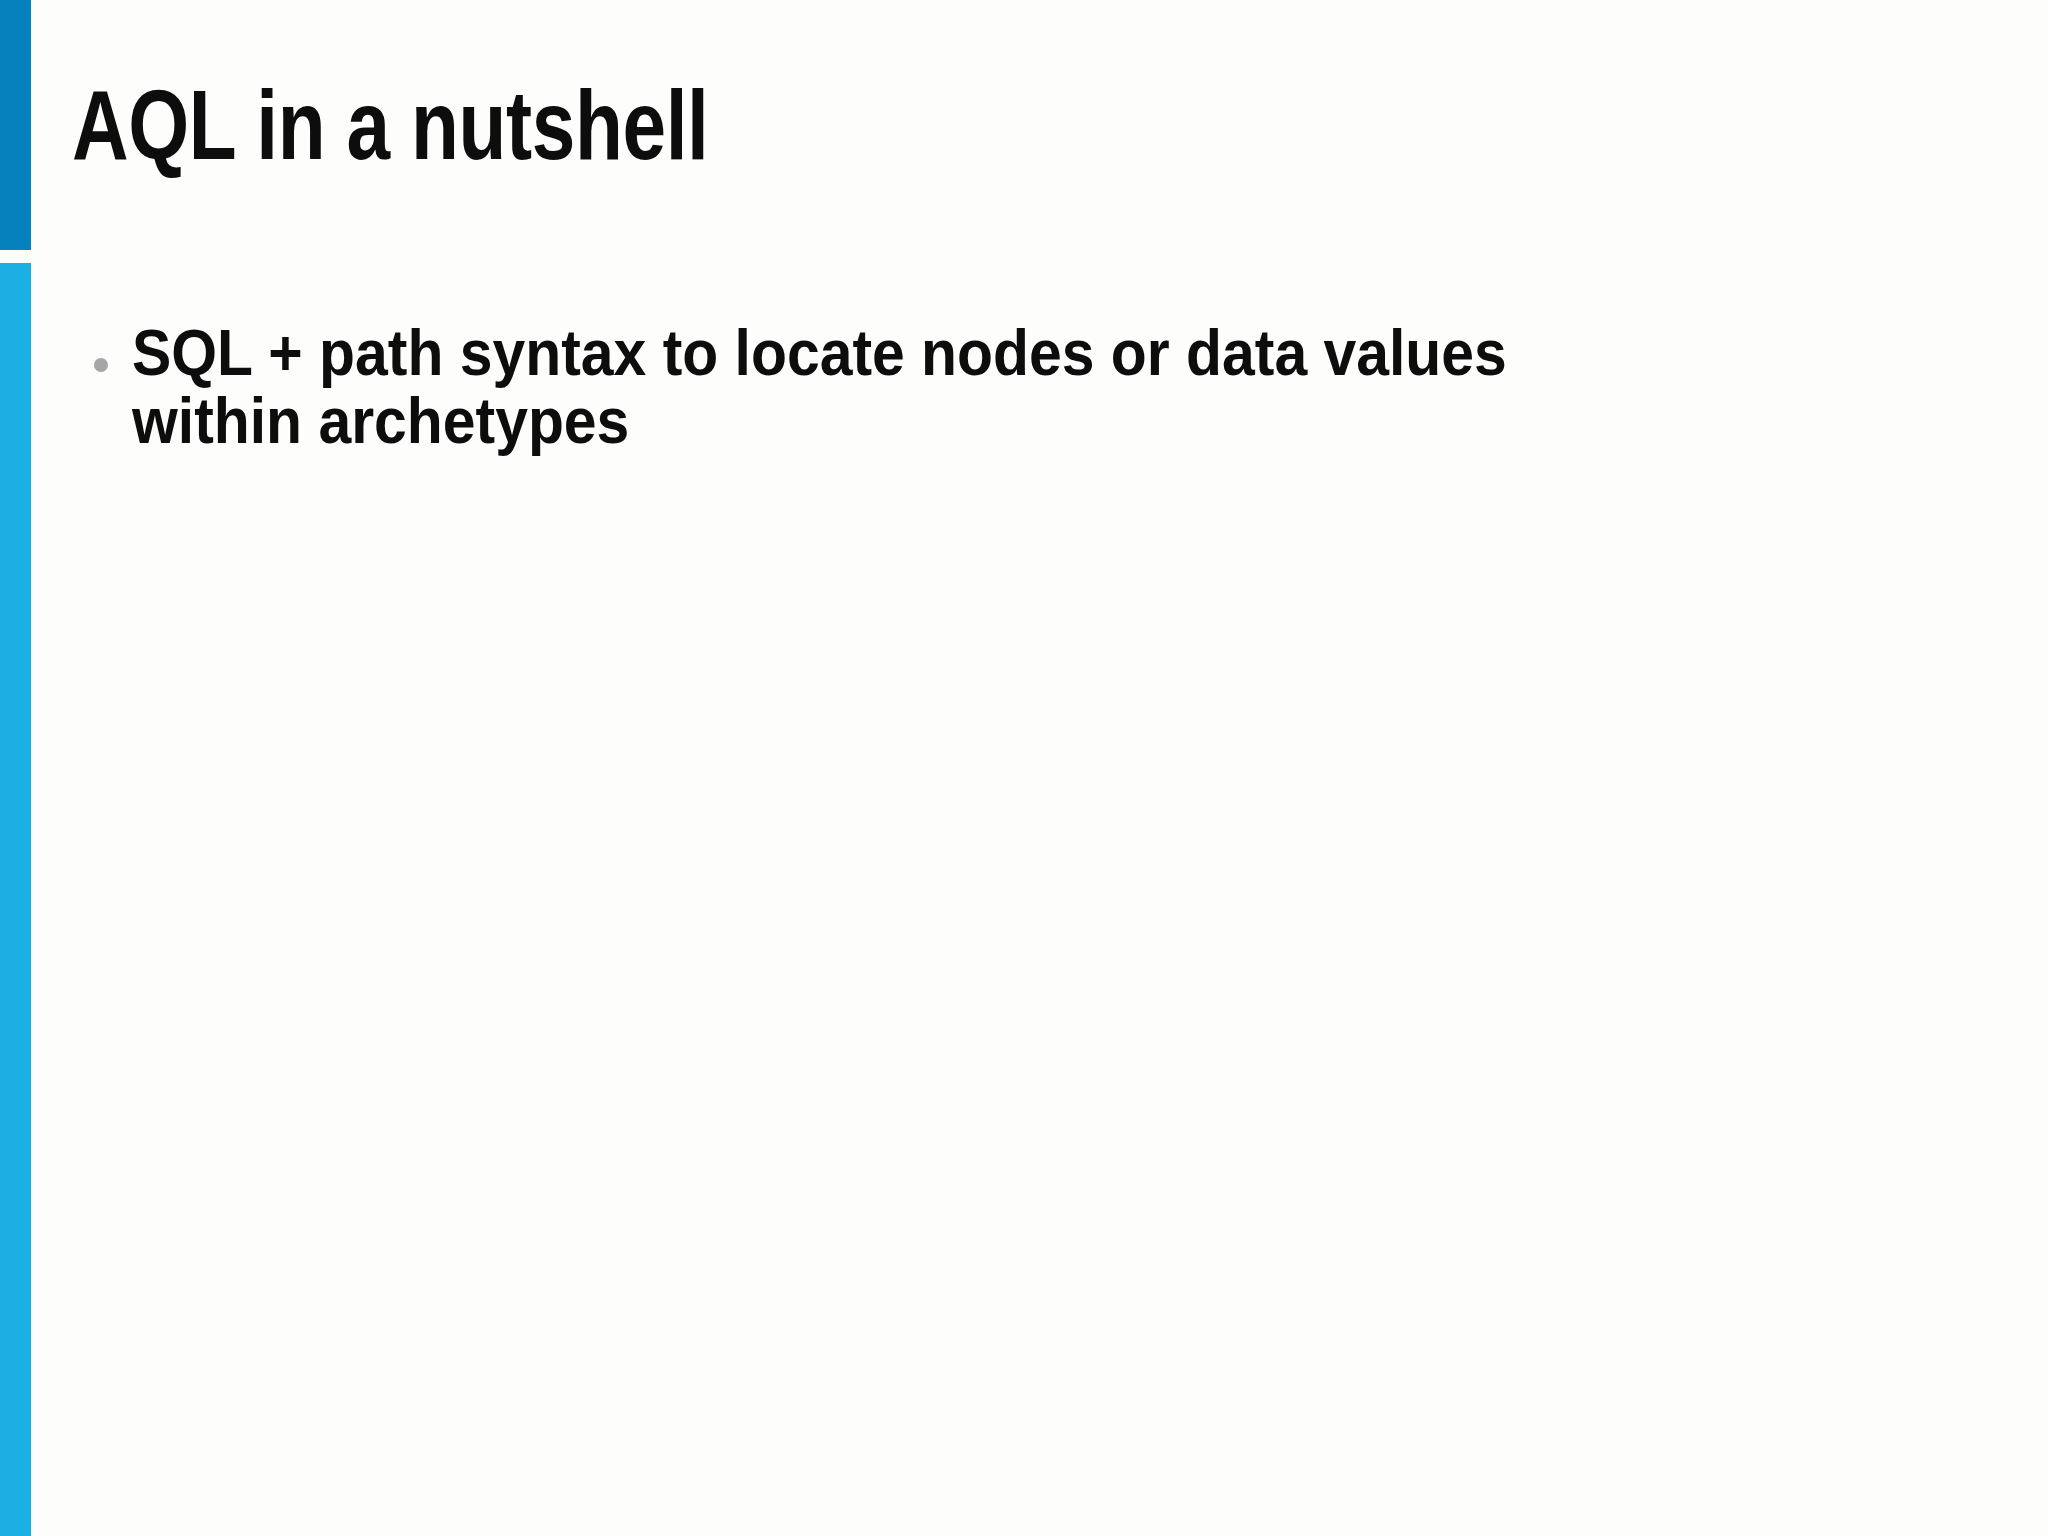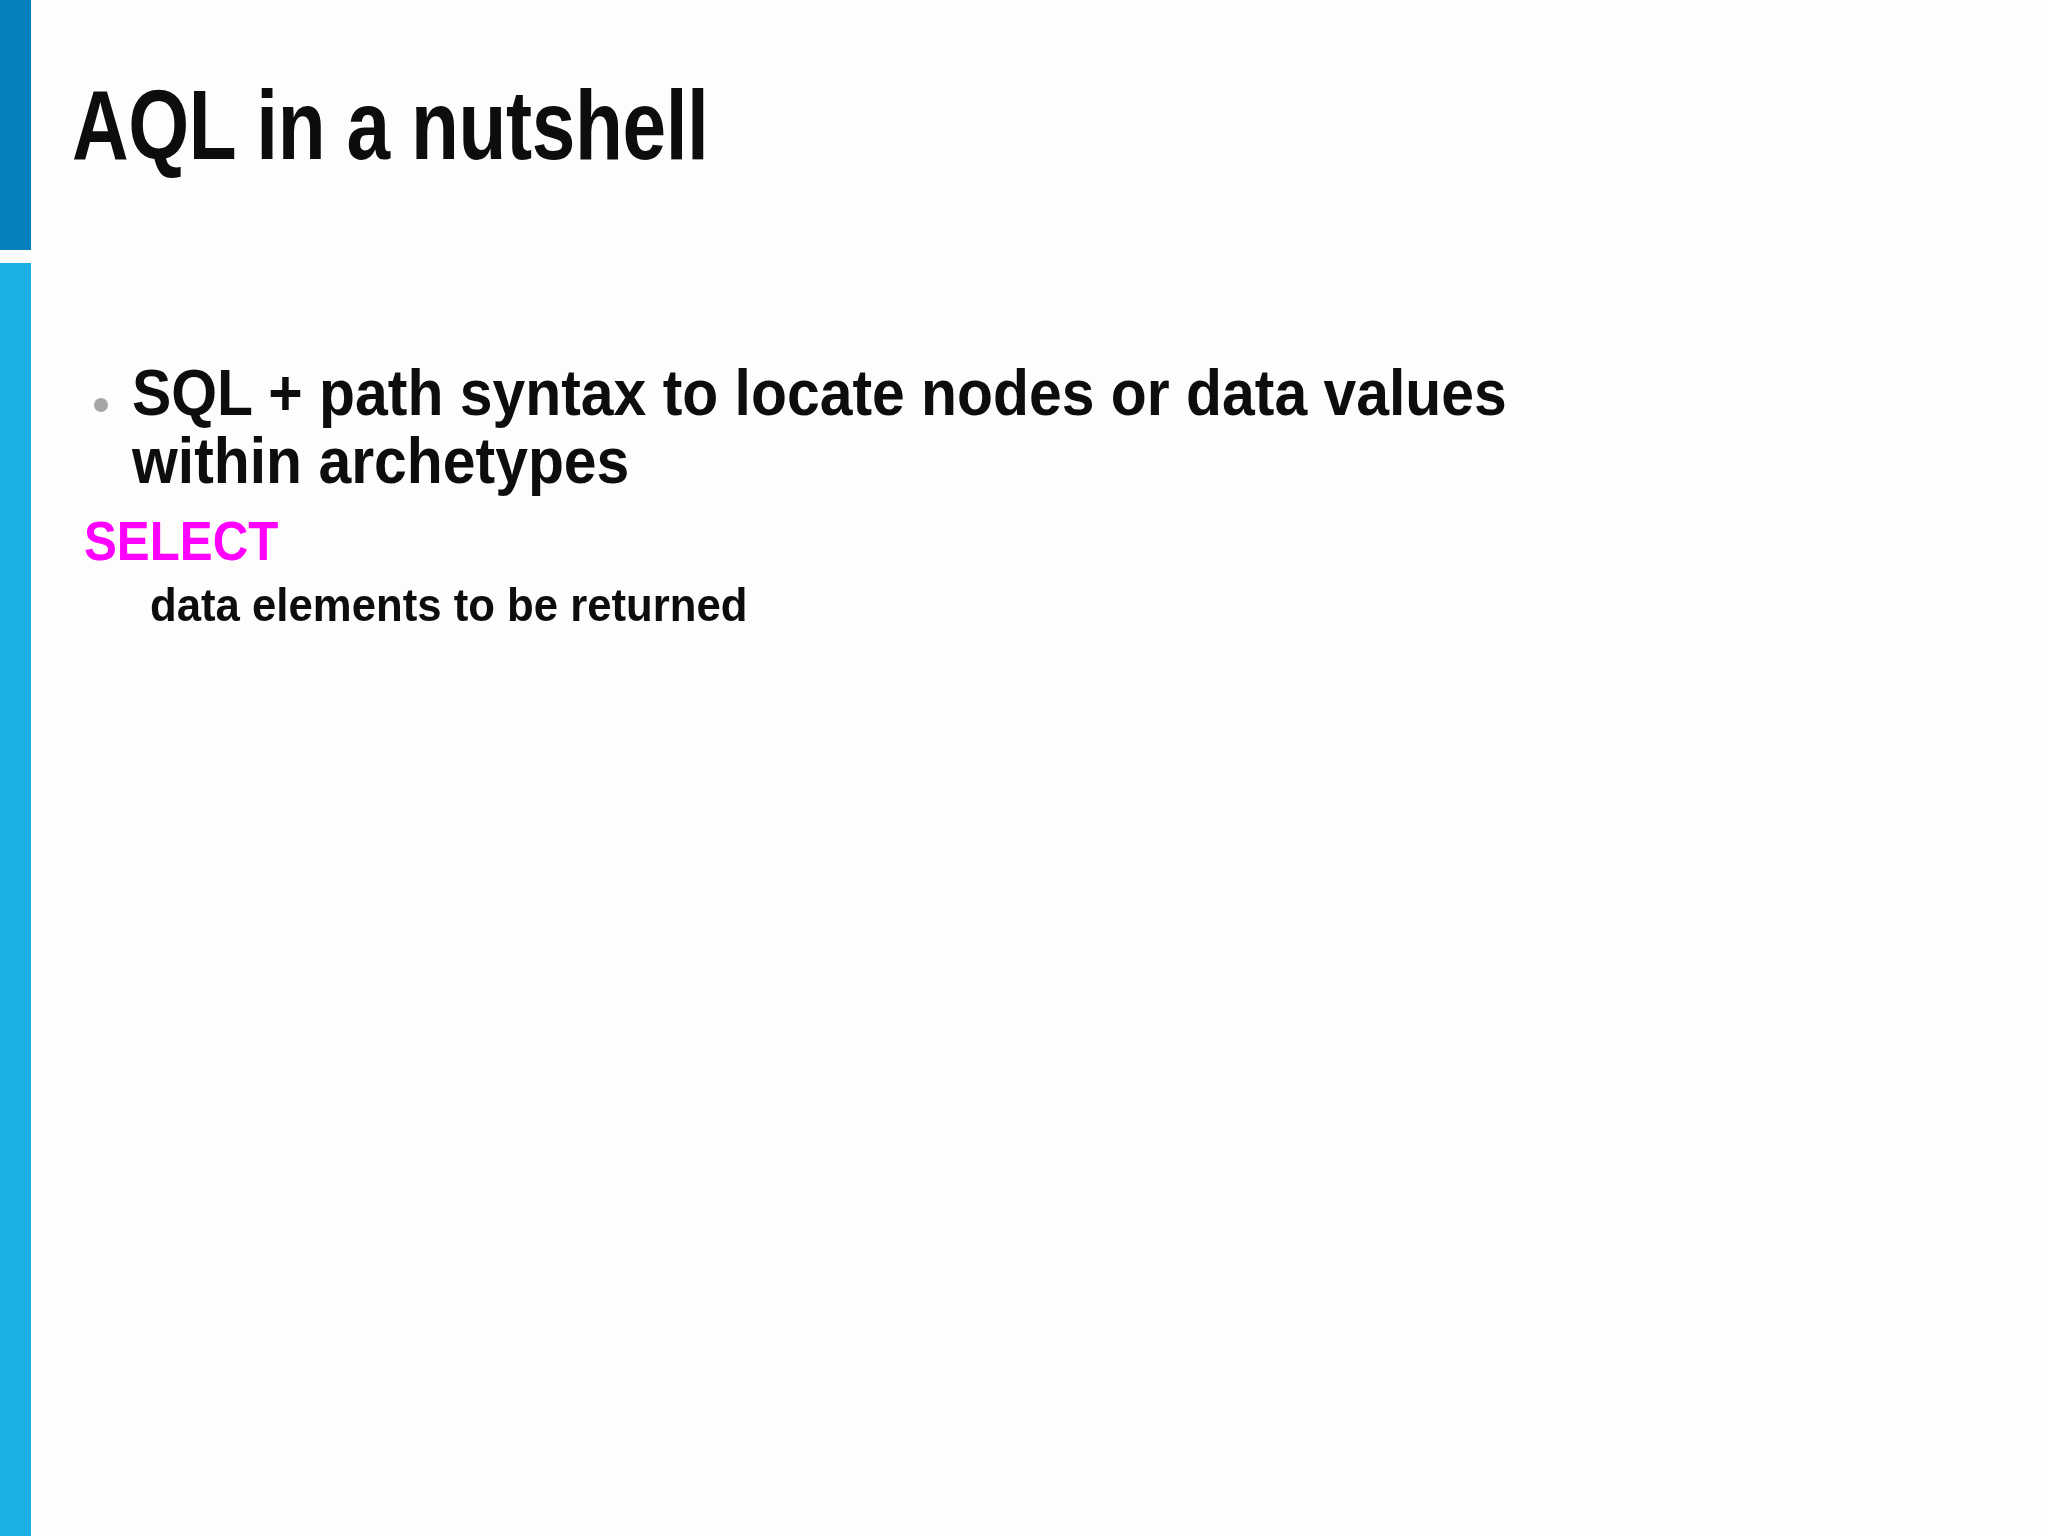--- a/index.html
+++ b/index.html
@@ -57,21 +57,20 @@
     transform: scaleX(0.80);
     transform-origin: left center;
   }
 
   
   .content {
     position: absolute;
     left: 72px;
     top: 320px;
     right: 60px;
-    margin-top: 40px;
   }
 
   
   .bullet-row {
     display: flex;
     align-items: flex-start;
     margin: 0 0 14px 0;
   }
   .bullet-dot {
     flex: 0 0 auto;
@@ -138,24 +137,20 @@
 
   <div class="title">AQL in a nutshell</div>
 
   <div class="content">
 
     <div class="bullet-row">
       <span class="bullet-dot"></span>
       <span class="bullet-text">SQL + path syntax to locate nodes or data values within archetypes</span>
     </div>
 
-    <div class="clause">
-      <span class="keyword">SELECT</span>
-      <span class="desc">data elements to be returned</span>
-    </div>
 
     <div class="spacer-sm"></div>
 
 
     <div class="spacer-sm"></div>
 
 
     <div class="spacer-sm"></div>
 
 

